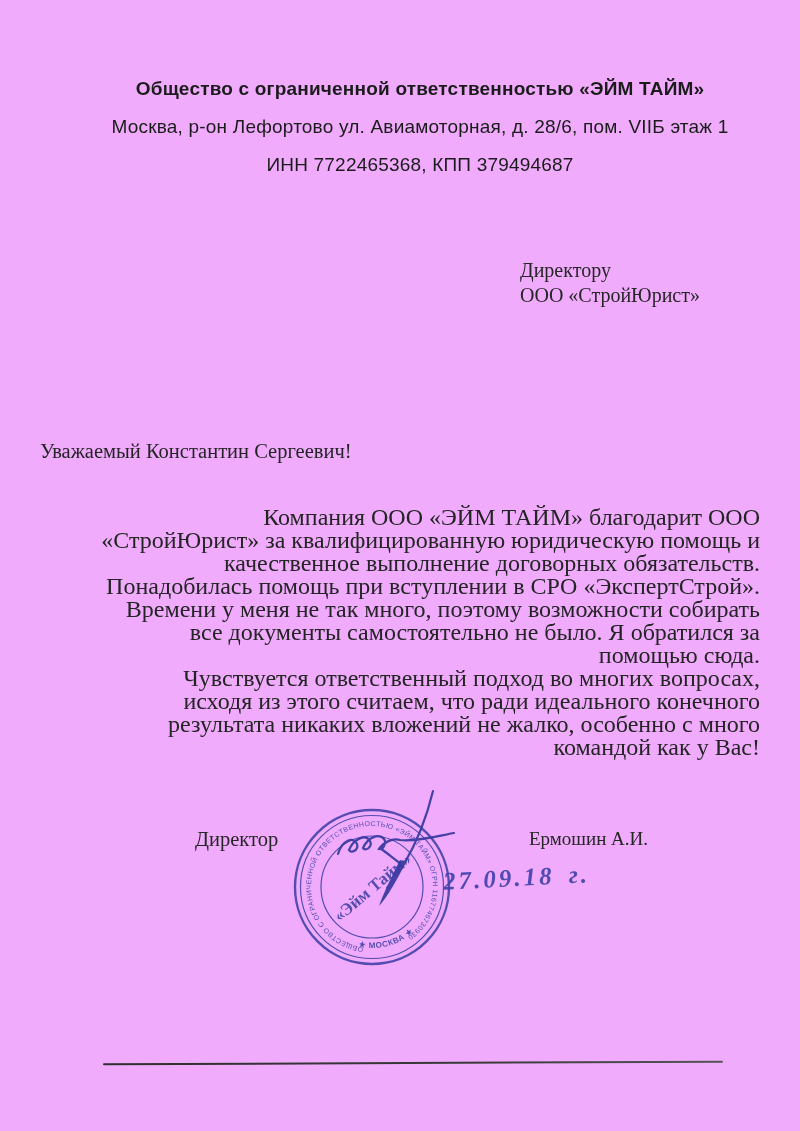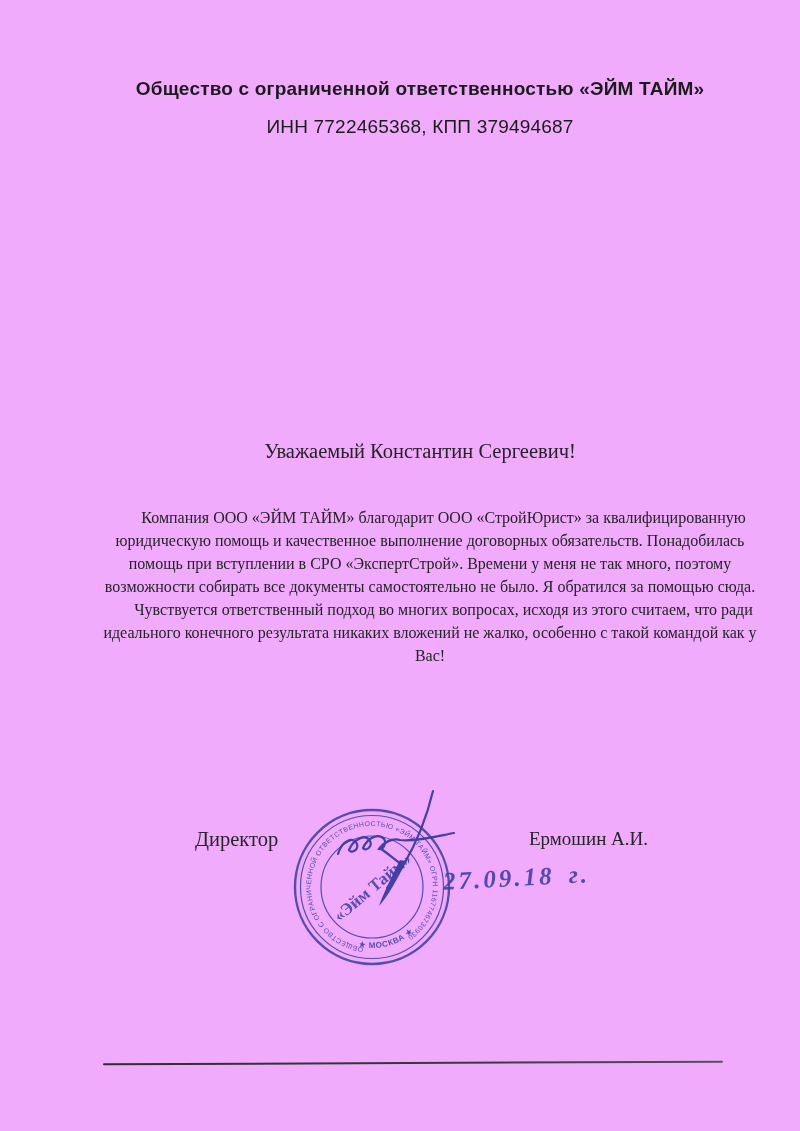--- a/index.html
+++ b/index.html
@@ -14,27 +14,27 @@
     font-size:19px;line-height:38px;letter-spacing:0.2px;
   }
   .letterhead .bold{font-weight:bold;}
   
   .addressee{
     position:absolute;left:520px;top:258px;
     font-size:20px;line-height:25px;color:#262626;
   }
   
   .salutation{
-    position:absolute;left:40px;top:440px;width:760px;text-align:center;
+    position:absolute;left:40px;top:440px;width:760px;
     font-size:20.5px;color:#242424;
   }
   
   .body-text{
     position:absolute;left:100px;top:506px;width:660px;
-    font-size:16px;line-height:23px;color:#242424;text-align:center;
+    font-size:24px;line-height:23px;color:#242424;text-align:right;
   }
   .body-text p{margin:0;text-indent:27px;}
   
   .sig-position{position:absolute;left:195px;top:828px;font-size:20.5px;color:#262626;}
   .sig-name{position:absolute;left:529px;top:828px;font-size:19px;color:#262626;}
   
   .stamp{position:absolute;left:287px;top:802px;opacity:0.88;}
   .autograph{position:absolute;left:280px;top:778px;opacity:0.95;}
   .hand-date{
     position:absolute;left:443px;top:864px;
@@ -52,29 +52,34 @@
   svg text{font-family:"Liberation Sans", sans-serif;}
   .stamp-center-txt{font-family:"Liberation Serif", serif;}
 </style>
 </head>
 <body>
 
 <div class="page">
 
   <header class="letterhead">
     <div class="bold">Общество с ограниченной ответственностью «ЭЙМ ТАЙМ»</div>
+    <div>Москва, р-он Лефортово ул. Авиамоторная, д. 28/6, пом. VIIБ этаж 1</div>
     <div>ИНН 7722465368, КПП 379494687</div>
   </header>
 
+  <div class="addressee">
+    <div>Директору</div>
+    <div>ООО «СтройЮрист»</div>
+  </div>
 
   <div class="salutation">Уважаемый Константин Сергеевич!</div>
 
   <div class="body-text">
     <p>Компания ООО «ЭЙМ ТАЙМ» благодарит ООО «СтройЮрист» за квалифицированную юридическую помощь и качественное выполнение договорных обязательств. Понадобилась помощь при вступлении в СРО «ЭкспертСтрой». Времени у меня не так много, поэтому возможности собирать все документы самостоятельно не было. Я обратился за помощью сюда.</p>
-    <p>Чувствуется ответственный подход во многих вопросах, исходя из этого считаем, что ради идеального конечного результата никаких вложений не жалко, особенно с такой командой как у Вас!</p>
+    <p>Чувствуется ответственный подход во многих вопросах, исходя из этого считаем, что ради идеального конечного результата никаких вложений не жалко, особенно с много командой как у Вас!</p>
   </div>
 
   <span class="sig-position">Директор</span>
   <span class="sig-name">Ермошин А.И.</span>
 
   <svg class="stamp" width="170" height="170" viewBox="0 0 170 170">
     <g stroke="#3f3fa6" fill="none">
       <circle cx="85" cy="85" r="77" stroke-width="2.4"></circle>
       <circle cx="85" cy="85" r="71.5" stroke-width="1.2"></circle>
       <circle cx="85" cy="85" r="51" stroke-width="1.2"></circle>

